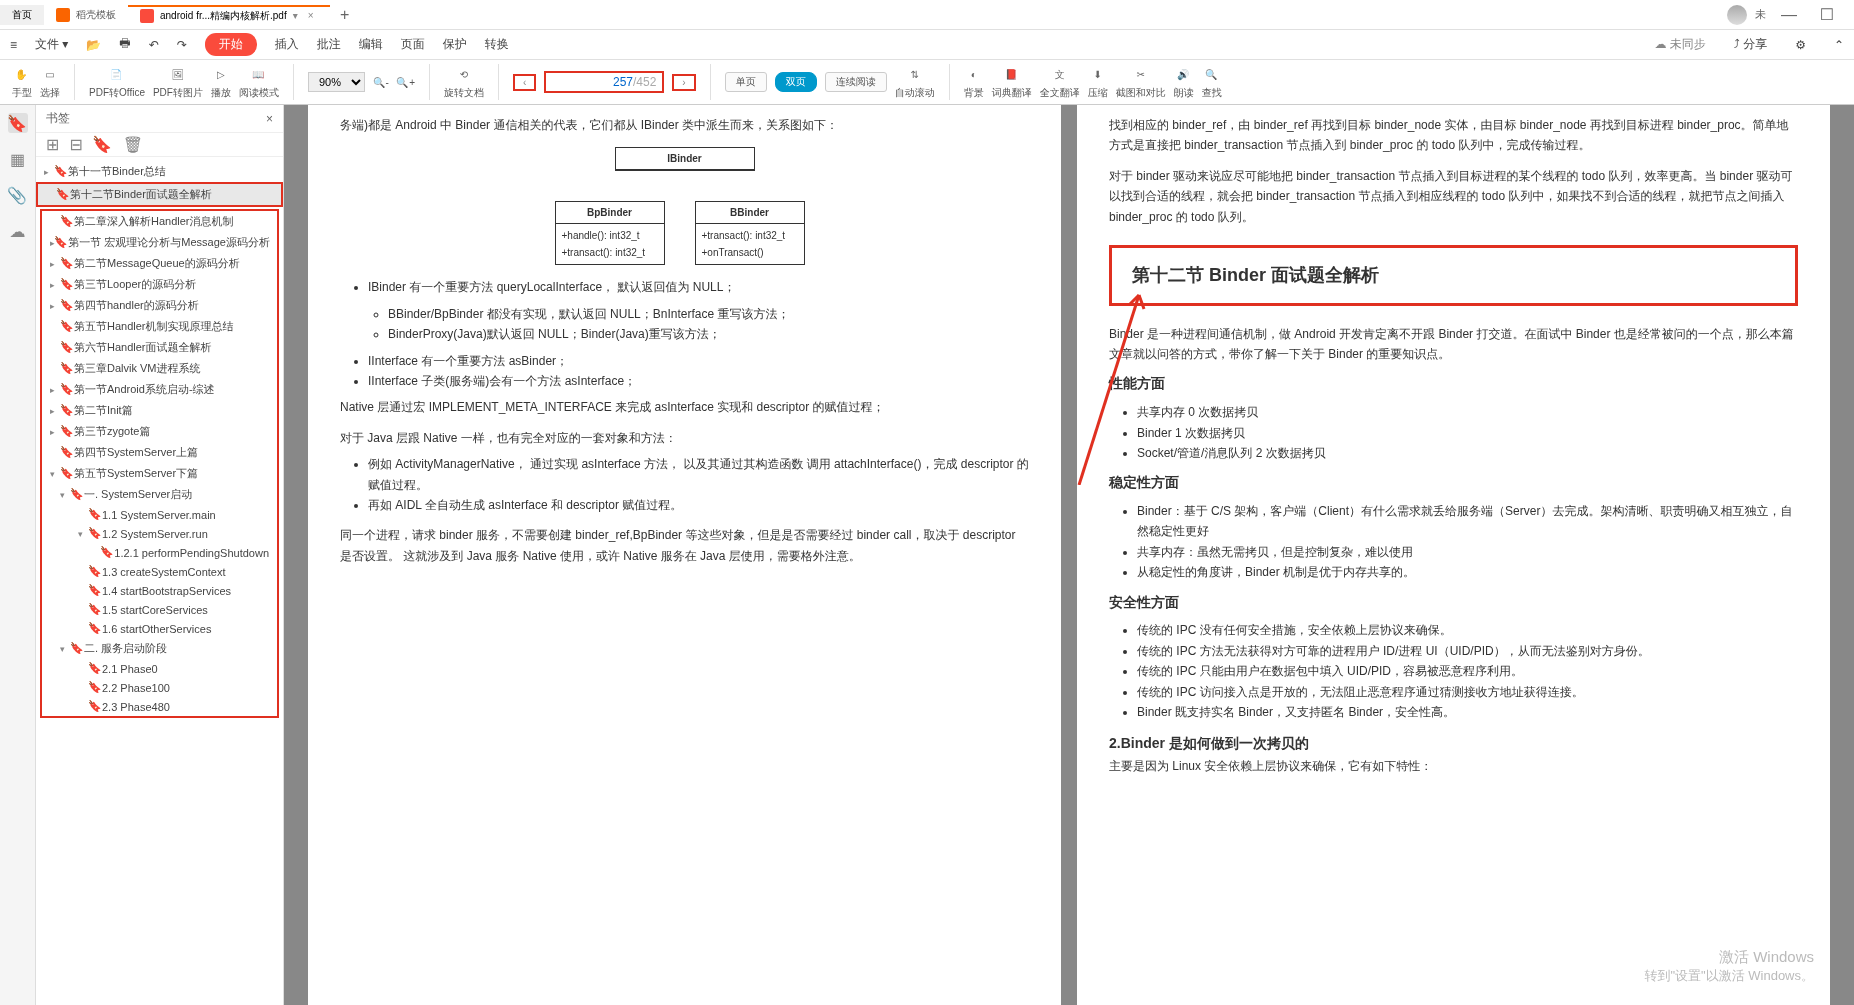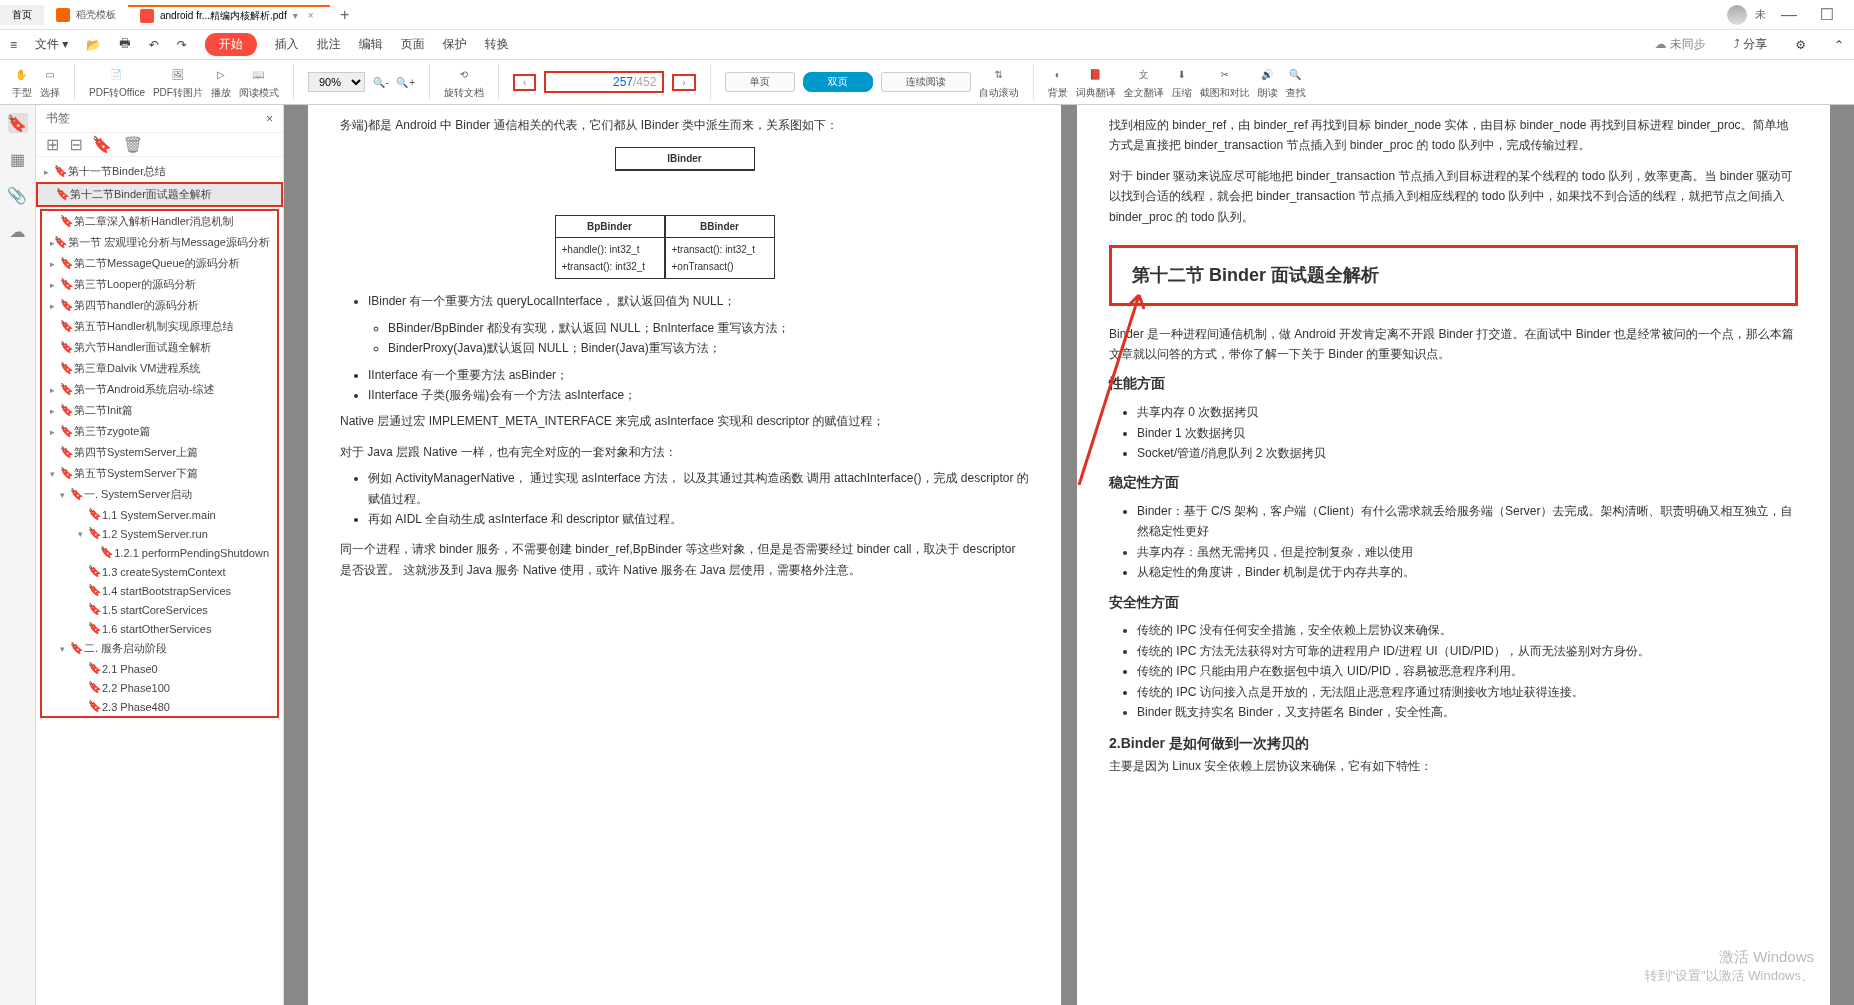--- a/index.html
+++ b/index.html
@@ -20,21 +20,21 @@
 .menu-right { margin-left: auto; display: flex; align-items: center; gap: 28px; }
 .toolbar { height: 45px; background: #fff; display: flex; align-items: center; border-bottom: 1px solid #ccc; padding: 0 12px; gap: 8px; font-size: 10px; color: #555; }
 .tool-group { display: flex; flex-direction: column; align-items: center; gap: 1px; }
 .tool-row { display: flex; flex-direction: row; gap: 10px; }
 .tool-sep { width: 1px; height: 36px; background: #e0e0e0; margin: 0 6px; }
 .tool-icon { width: 20px; height: 20px; display: flex; align-items: center; justify-content: center; color: #666; }
 .zoom-sel { border: 1px solid #ccc; padding: 2px 6px; font-size: 11px; }
 .page-input { border: 2px solid #e03020; padding: 2px 6px; font-size: 12px; width: 120px; text-align: right; color: #0066cc; }
 .page-total { color: #aaa; }
 .page-nav { border: 2px solid #e03020; padding: 1px 8px; color: #888; }
-.btn-pill { padding: 2px 24px; border: 1px solid #ccc; border-radius: 3px; background: #fafafa; }
+.btn-pill { padding: 2px 10px; border: 1px solid #ccc; border-radius: 3px; background: #fafafa; }
 .btn-pill.active { background: #0099cc; color: #fff; border-color: #0099cc; border-radius: 8px; }
 .main { display: flex; height: calc(1005px - 105px); }
 .left-icons { width: 36px; background: #f5f5f5; border-right: 1px solid #ddd; display: flex; flex-direction: column; align-items: center; padding-top: 8px; gap: 16px; color: #888; }
 .left-icons .ic { width: 20px; height: 20px; display: flex; align-items: center; justify-content: center; }
 .left-icons .ic.active { background: #e0e0e0; border-radius: 3px; color: #555; }
 .sidebar { width: 248px; background: #fff; border-right: 1px solid #ddd; display: flex; flex-direction: column; }
 .sidebar-hdr { height: 28px; display: flex; align-items: center; justify-content: space-between; padding: 0 10px; font-size: 12px; color: #666; border-bottom: 1px solid #eee; }
 .sidebar-tools { height: 24px; display: flex; align-items: center; gap: 10px; padding: 0 10px; color: #888; border-bottom: 1px solid #eee; }
 .outline { flex: 1; overflow-y: auto; font-size: 11px; color: #444; padding: 4px 0; }
 .ol-item { display: flex; align-items: center; padding: 3px 8px; cursor: pointer; white-space: nowrap; }
@@ -47,21 +47,21 @@
 .ol-box { border: 2px solid #e03020; margin: 2px 4px 0 4px; }
 .content { flex: 1; display: flex; background: #888; gap: 16px; padding: 0 24px; overflow: hidden; position: relative; }
 .page { background: #fff; flex: 1; padding: 10px 32px; font-size: 12px; color: #333; overflow: hidden; line-height: 1.7; }
 .page h4 { font-size: 14px; font-weight: bold; margin-top: 8px; }
 .page ul { margin: 6px 0 6px 28px; }
 .page ul ul { margin-left: 20px; }
 .uml { margin: 12px auto; width: 260px; }
 .uml-box { border: 1px solid #333; background: #fff; font-size: 10px; }
 .uml-title { border-bottom: 1px solid #333; text-align: center; font-weight: bold; padding: 2px; }
 .uml-body { padding: 3px 6px; }
-.uml-row { display: flex; margin-top: 44px; }
+.uml-row { display: flex; gap: 30px; margin-top: 30px; }
 .highlight-box { border: 3px solid #e03020; padding: 12px 20px; font-size: 18px; font-weight: bold; }
 .red-arrow { position: absolute; top: 180px; left: 50%; }
 .red-arrow svg { width: 80px; height: 200px; }
 .watermark { position: absolute; right: 40px; bottom: 20px; color: #bbb; font-size: 13px; text-align: right; }
 </style>
 </head>
 <body>
 
 <div class="titlebar">
   <div class="tab home">首页</div>

